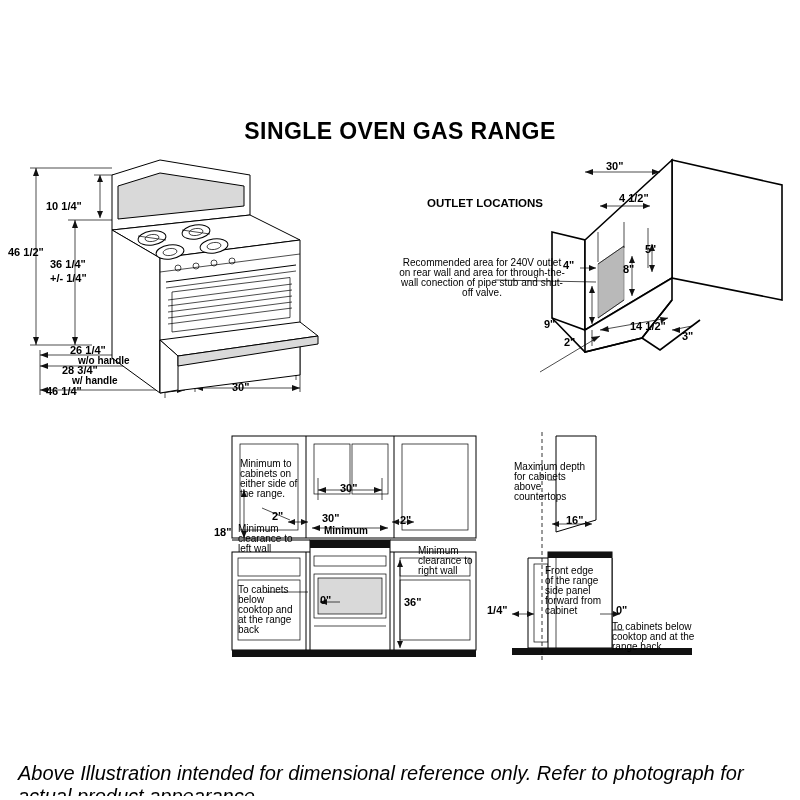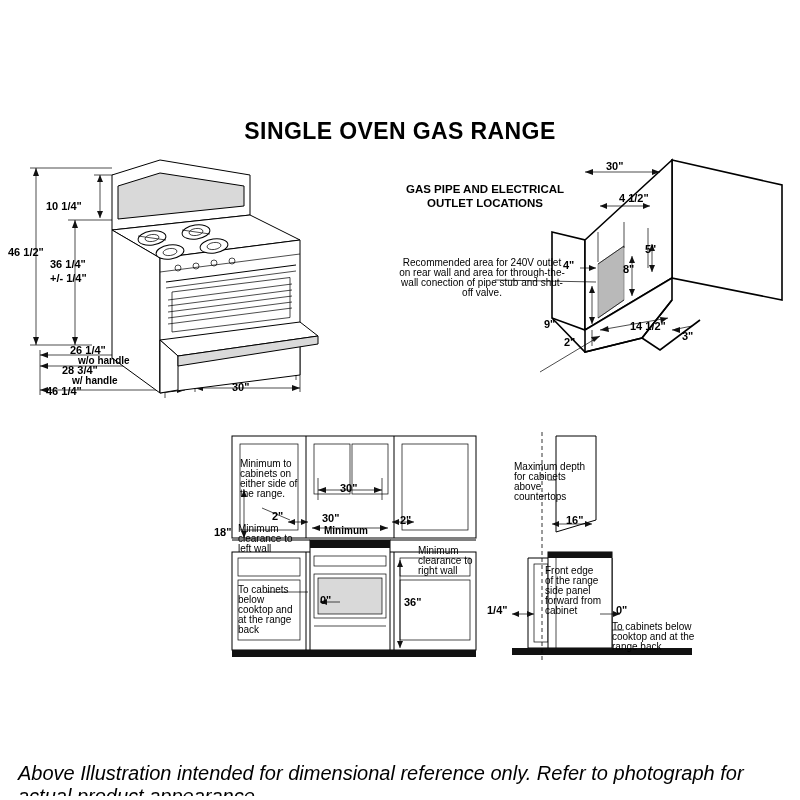--- a/index.html
+++ b/index.html
@@ -360,21 +360,20 @@
   <div class="lbl" style="left:50px; top:272px;">+/- 1/4"</div>
   <div class="lbl" style="left:46px; top:200px;">10 1/4"</div>
 
   <div class="lbl" style="left:70px; top:344px;">26 1/4"</div>
   <div class="lbl sm" style="left:78px; top:356px;">w/o handle</div>
   <div class="lbl" style="left:62px; top:364px;">28 3/4"</div>
   <div class="lbl sm" style="left:72px; top:376px;">w/ handle</div>
   <div class="lbl" style="left:46px; top:385px;">46 1/4"</div>
   <div class="lbl" style="left:232px; top:381px;">30"</div>
 
-  <div class="sect-title" style="left:390px; top:182px; width:190px;">GAS PIPE AND ELECTRICAL</div>
   <div class="sect-title" style="left:390px; top:196px; width:190px;">OUTLET LOCATIONS</div>
 
   <div class="note" style="left:398px; top:258px; width:168px;">Recommended area for 240V outlet on rear wall and area for through-the-wall conection of pipe stub and shut-off valve.</div>
 
   <div class="lbl" style="left:606px; top:160px;">30"</div>
   <div class="lbl" style="left:619px; top:192px;">4 1/2"</div>
   <div class="lbl" style="left:645px; top:243px;">5"</div>
   <div class="lbl" style="left:563px; top:259px;">4"</div>
   <div class="lbl" style="left:623px; top:263px;">8"</div>
   <div class="lbl" style="left:544px; top:318px;">9"</div>

